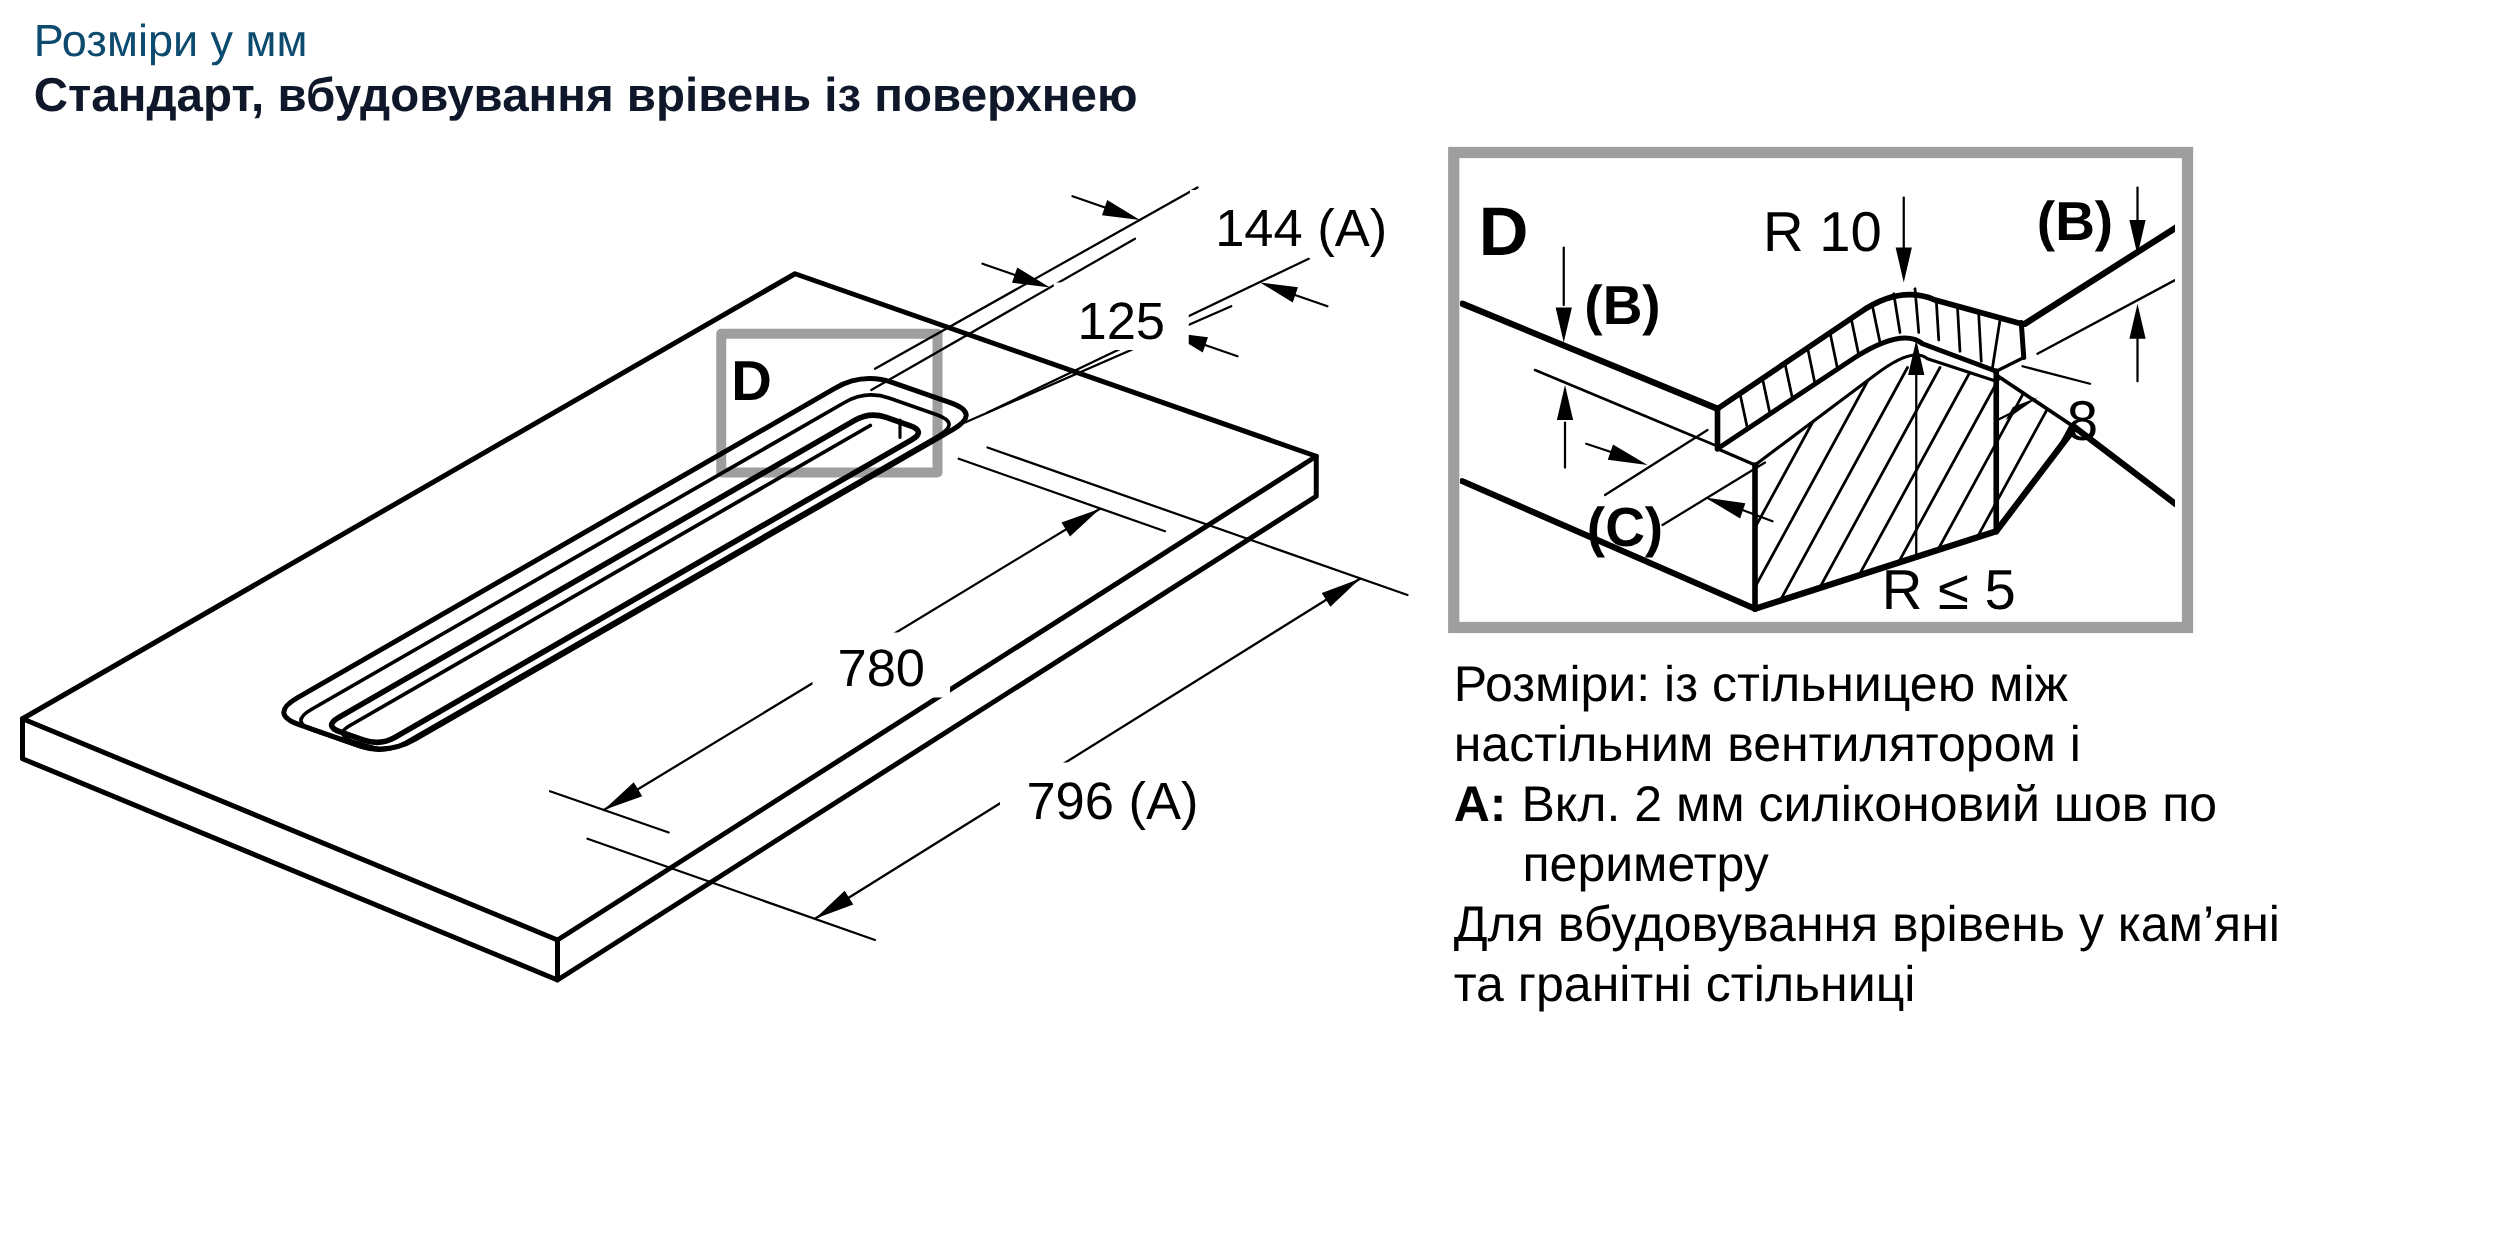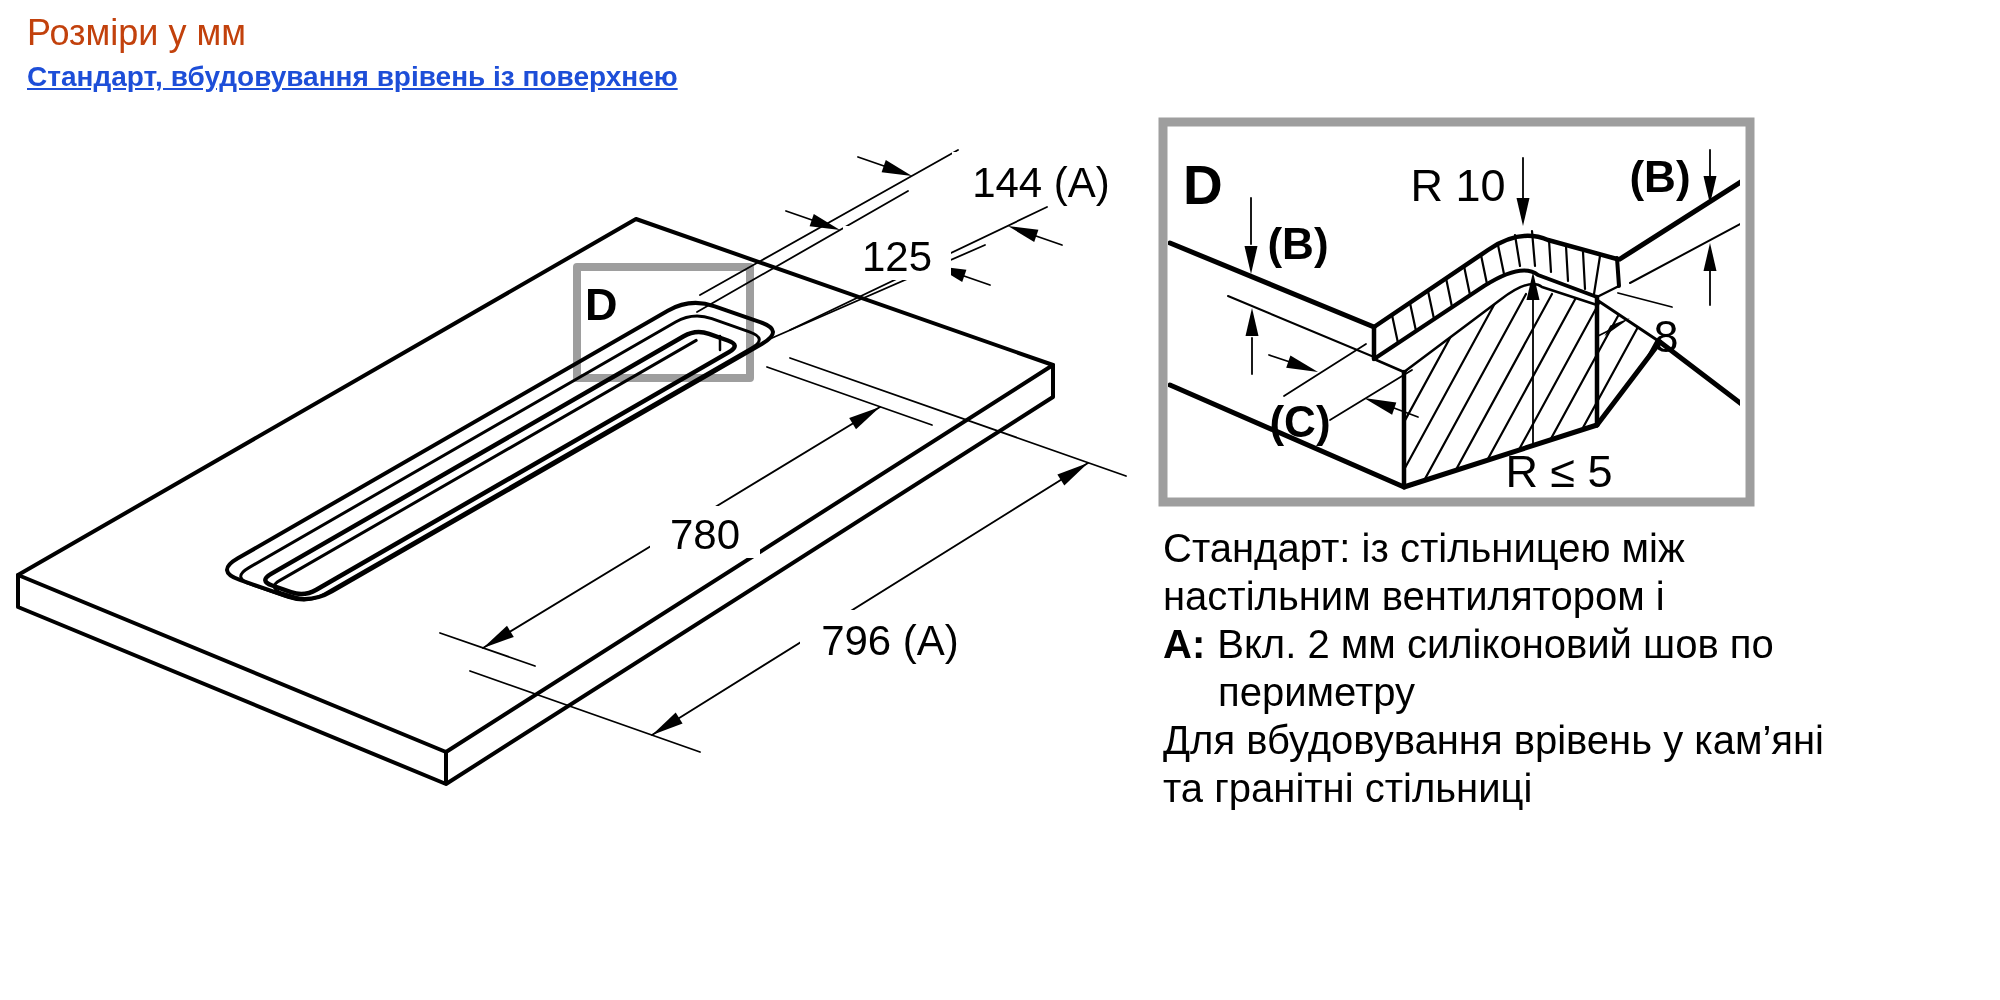--- a/index.html
+++ b/index.html
@@ -1,21 +1,21 @@
 <!DOCTYPE html>
 <html><head>
 <meta charset="utf-8">
 <style>
   html,body{margin:0;padding:0;background:#ffffff;}
   #stage{position:relative;width:2000px;height:1000px;background:#fff;overflow:hidden;
          font-family:"Liberation Sans", sans-serif;color:#000;}
   #drawing{position:absolute;left:0;top:0;}
   .title-block{position:absolute;left:27px;top:12px;}
-  .title-line1{font-size:36px;line-height:42px;color:#c2410c;}
-  .title-line2{font-size:28px;line-height:46px;font-weight:bold;color:#1d4ed8;text-decoration:underline;}
+  .title-line1{font-size:36px;line-height:42px;color:#0c4a6e;}
+  .title-line2{font-size:38px;line-height:46px;font-weight:bold;color:#0f172a;}
   .notes{position:absolute;left:1163px;top:524px;width:830px;font-size:40px;line-height:48px;}
   .nline{white-space:nowrap;}
   .nline .nkey{font-weight:bold;margin-right:12px;}
   .indent{padding-left:55px;}
   svg text{font-family:"Liberation Sans", sans-serif;fill:#000;}
   .dimtxt{font-size:42px;}
   .dtl-big{font-size:55px;font-weight:bold;}
   .dtl-small{font-size:45px;font-weight:bold;}
   .lblB{font-size:44px;font-weight:bold;}
   .lblR{font-size:45px;}
@@ -192,21 +192,21 @@
         <text class="lblB" x="1300" y="437" text-anchor="middle">(C)</text>
         <text class="lblR" x="1666" y="352" text-anchor="middle">8</text>
         <text class="lblR" x="1559" y="487" text-anchor="middle">R ≤ 5</text>
       </g>
     </g>
 
     <rect x="1163" y="122" width="587" height="380" fill="none" stroke="#9e9e9e" stroke-width="9"></rect>
   </svg>
 
   <div class="notes">
-    <div class="nline">Стандарт: із стільницею між</div>
+    <div class="nline">Розміри: із стільницею між</div>
     <div class="nline">настільним вентилятором і</div>
     <div class="nline"><span class="nkey">A:</span><span>Вкл. 2 мм силіконовий шов по</span></div>
     <div class="nline indent">периметру</div>
     <div class="nline">Для вбудовування врівень у кам’яні</div>
     <div class="nline">та гранітні стільниці</div>
   </div>
 
 </div>
 
 </body></html>

